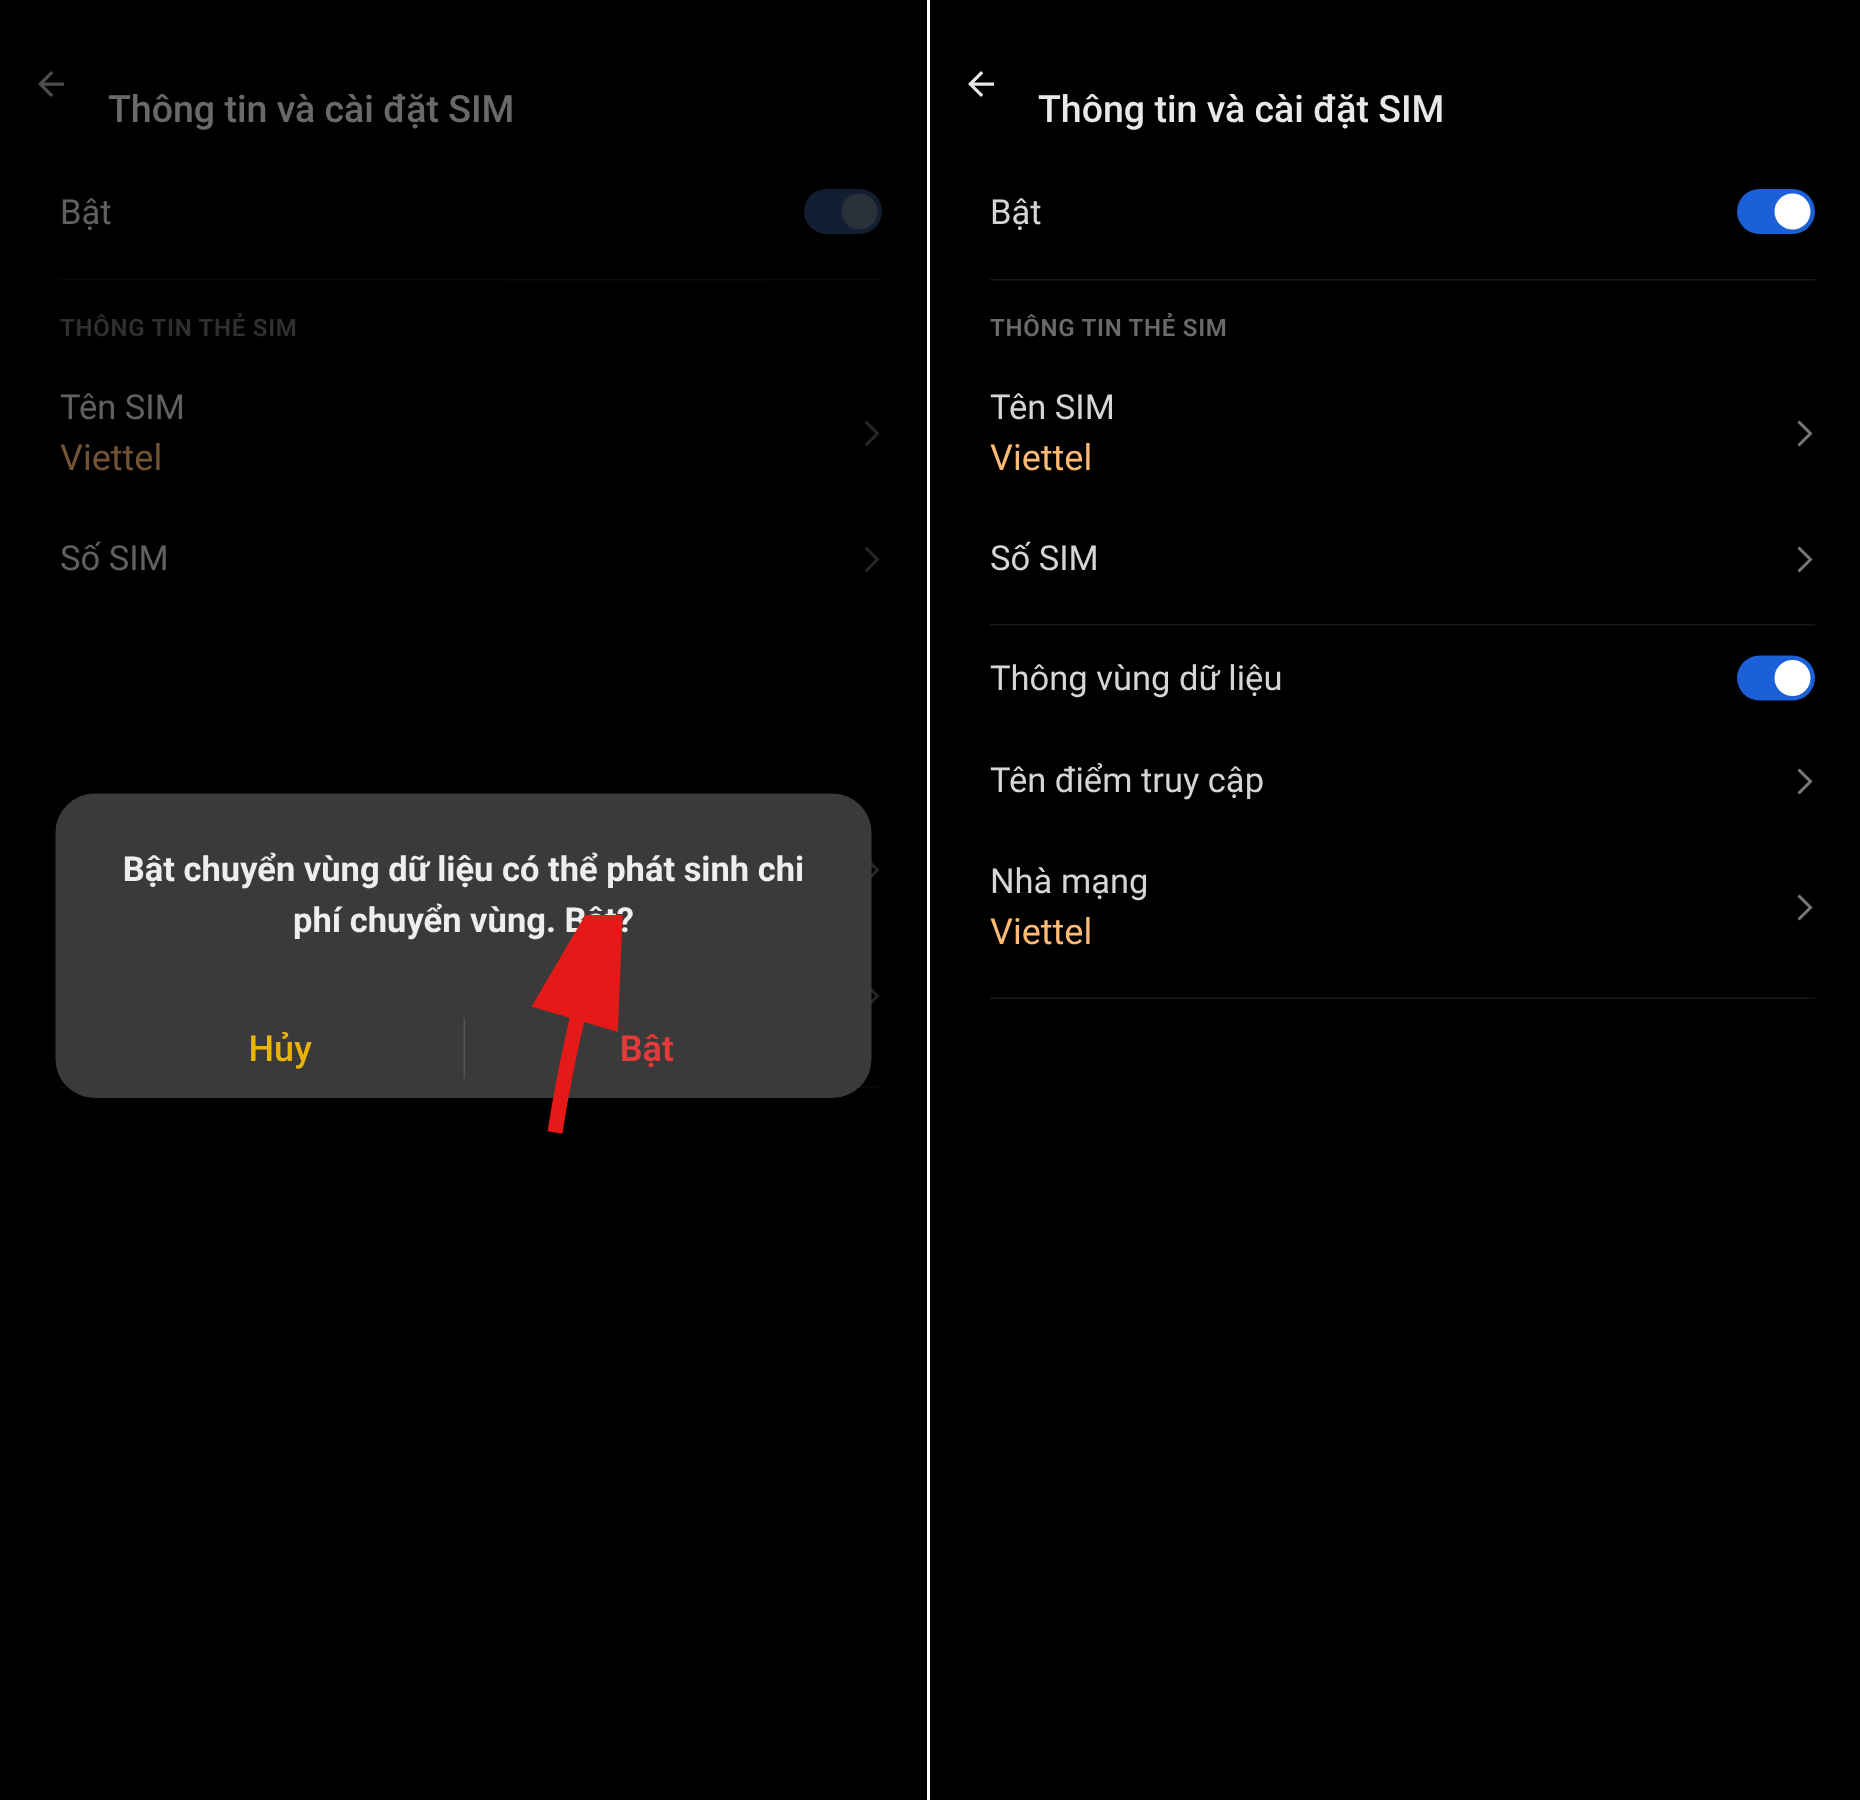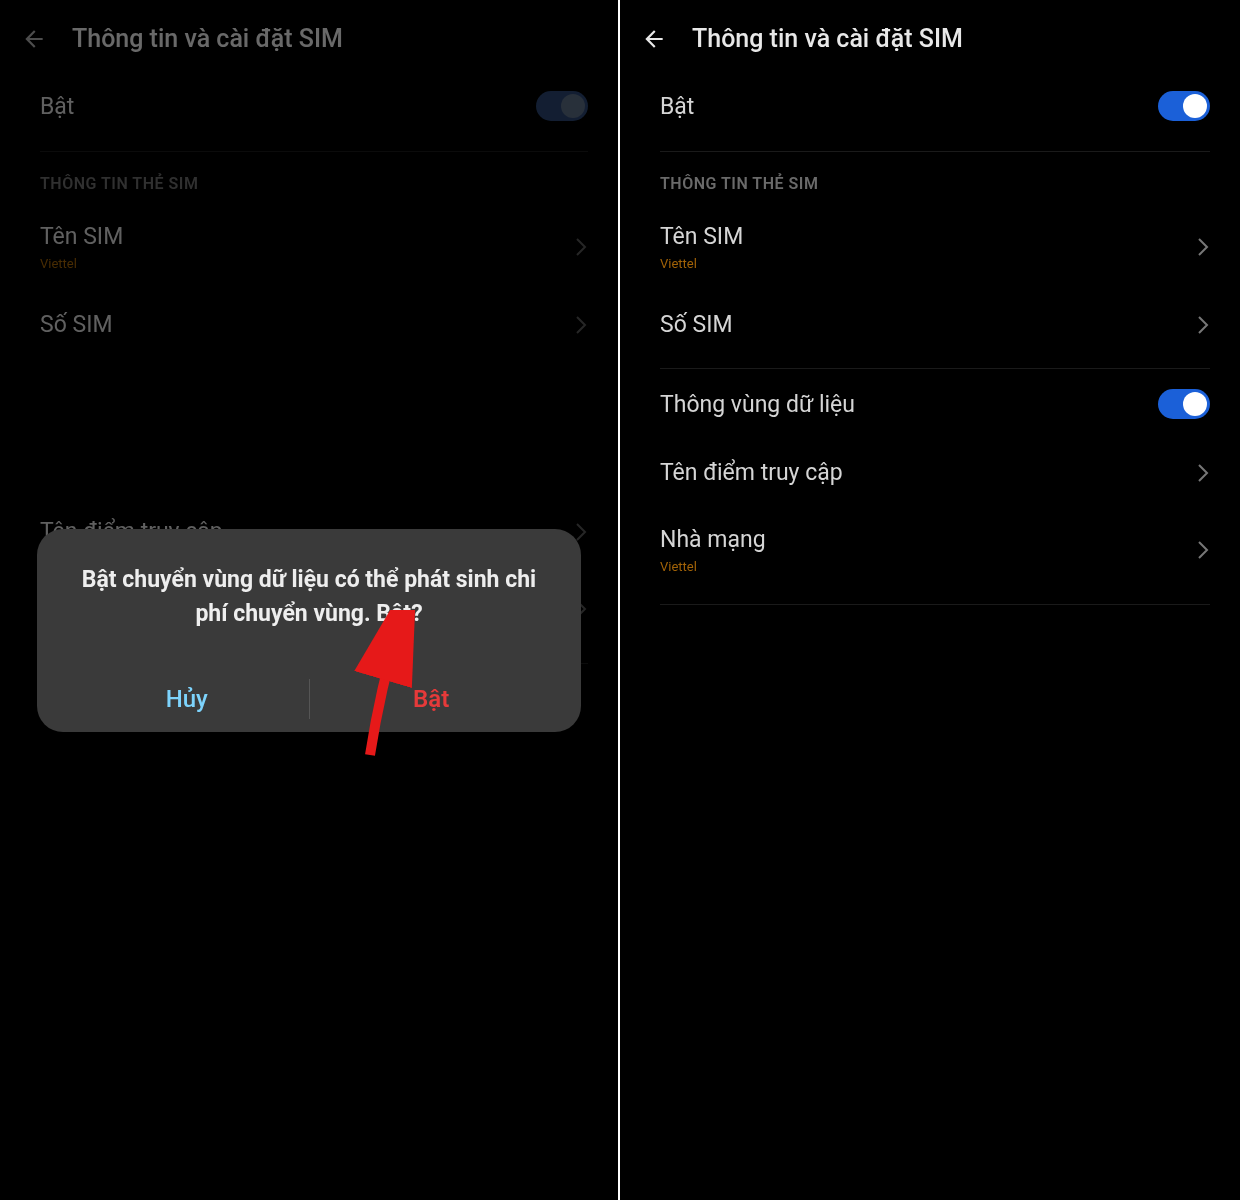--- a/index.html
+++ b/index.html
@@ -32,34 +32,35 @@
   display: flex;
   align-items: center;
   justify-content: center;
   cursor: pointer;
 }
 .back-arrow svg { width: 26px; height: 26px; }
 .title {
   color: #e8e8e8;
   font-size: 25px;
   font-weight: 500;
+  margin-top: 35px;
 }
 .row {
   display: flex;
   align-items: center;
   justify-content: space-between;
   padding: 20px 30px 20px 40px;
 }
 .row-label {
   color: #d5d5d5;
   font-size: 23px;
 }
 .row-sub {
-  color: #a16207;
-  font-size: 13px;
+  color: #fdba74;
+  font-size: 24px;
   margin-top: 6px;
 }
 .row-content { flex: 1; }
 .section-header {
   color: #6a6a6a;
   font-size: 16px;
   font-weight: 600;
   letter-spacing: 0.5px;
   padding: 22px 30px 10px 40px;
 }
@@ -128,21 +129,21 @@
 }
 .modal-btn {
   flex: 1;
   display: flex;
   align-items: center;
   justify-content: center;
   font-size: 24px;
   cursor: pointer;
   font-weight: 500;
 }
-.modal-btn.cancel { color: #7dd3fc; }
+.modal-btn.cancel { color: #eab308; }
 .modal-btn.confirm { color: #e63a3a; font-weight: 600; }
 .modal-sep { width: 1px; background: #555; height: 40px; align-self: center; }
 .arrow-pointer {
   position: absolute;
   width: 70px;
   height: 150px;
   pointer-events: none;
 }
 </style>
 </head>

